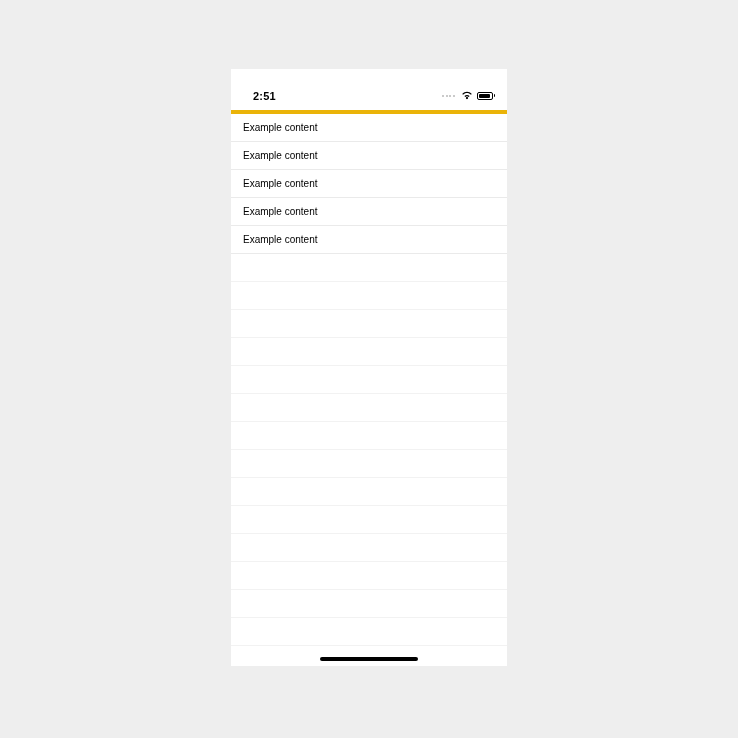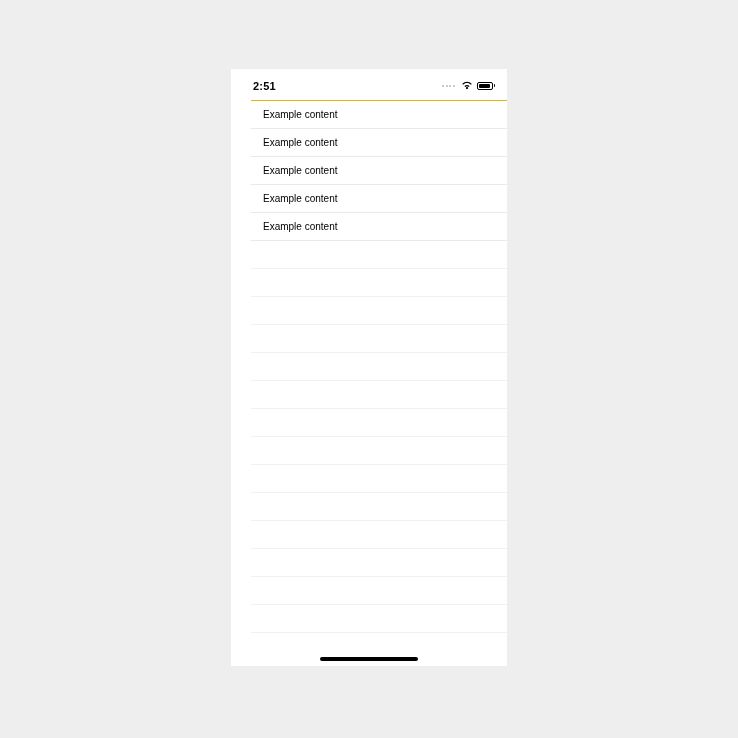--- a/index.html
+++ b/index.html
@@ -25,20 +25,21 @@
     width: 276px;
     height: 597px;
     background: #ffffff;
     overflow: hidden;
   }
 
   
   .status-bar {
     height: 31px;
     position: relative;
+    margin-top: 10px;
   }
   .status-time {
     position: absolute;
     left: 22px;
     top: 11px;
     font-size: 11px;
     font-weight: 600;
     letter-spacing: 0.2px;
     color: #000;
   }
@@ -87,22 +88,21 @@
   .battery-cap {
     width: 1.5px;
     height: 3px;
     background: #000;
     border-radius: 0 1px 1px 0;
     margin-left: 1px;
   }
 
   
   .list {
-    border-top: 1px solid #eab308;
-    margin-left: 20px;
+    border-top: 4px solid #eab308;
   }
   .row {
     height: 28px;
     line-height: 28px;
     border-bottom: 1px solid #eaeaea;
     padding: 0 12px;
     font-size: 10px;
     color: #000;
     box-sizing: border-box;
   }

